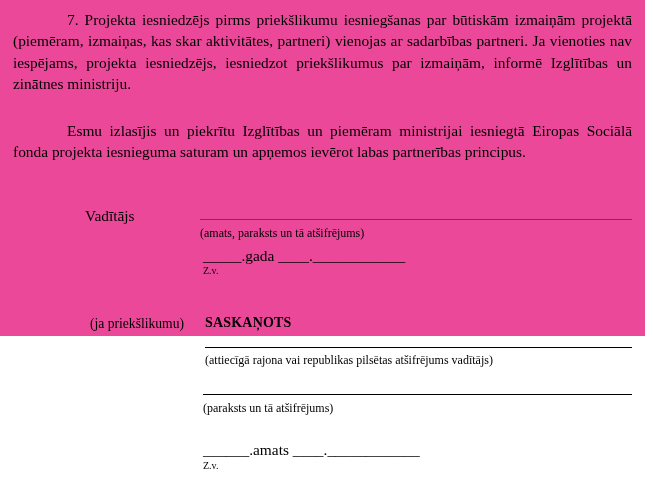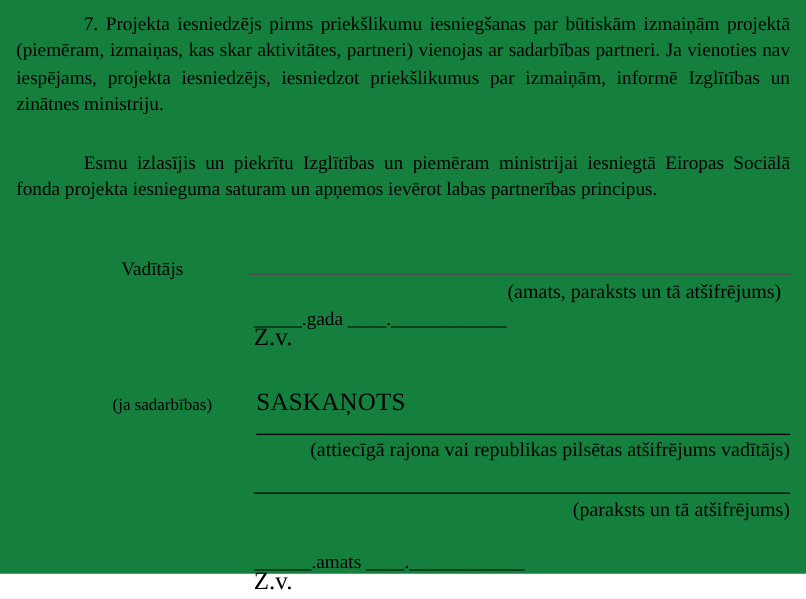--- a/index.html
+++ b/index.html
@@ -10,22 +10,22 @@
   body {
     width: 645px;
     height: 479px;
     font-family: "Liberation Serif", "DejaVu Serif", serif;
     color: #000000;
     overflow: hidden;
   }
   .page {
     position: relative;
     width: 645px;
-    height: 459px;
-    background: #15803d;
+    height: 336px;
+    background: #ec4899;
   }
 
   
   .para {
     position: absolute;
     left: 13px;
     width: 619px;
     text-align: justify;
     text-justify: inter-word;
     font-size: 15.4px;
@@ -33,59 +33,58 @@
     text-indent: 54px;
   }
   #para-1 { top: 9px; }
   #para-2 { top: 120px; }
 
   
   .label-role {
     position: absolute;
     font-size: 15.4px;
     line-height: 20px;
-    margin-left: 12px;
   }
   .caption {
     position: absolute;
-    font-size: 16px;
+    font-size: 12px;
     line-height: 17px;
-    text-align: right;
+    text-align: left;
   }
   .rule {
     position: absolute;
     height: 0;
     border-top: 1px solid #000000;
   }
   .rule-thin {
     position: absolute;
     height: 0;
     border-top: 1px solid #4a4a4a;
   }
   .dateline {
     position: absolute;
     font-size: 15.4px;
     line-height: 19px;
     white-space: pre;
   }
   .zv {
     position: absolute;
-    font-size: 20px;
+    font-size: 10px;
     line-height: 19px;
   }
   .note {
     position: absolute;
     font-size: 13.6px;
     line-height: 19px;
   }
   .heading-bold {
     position: absolute;
-    font-size: 20px;
+    font-size: 14px;
     line-height: 19px;
-    font-weight: normal;
+    font-weight: bold;
     letter-spacing: 0.2px;
   }
 
   
   #role-vaditajs      { left: 85px;  top: 206px; }
   #rule-vaditajs      { left: 200px; top: 219px; width: 432px; }
   #cap-amats          { left: 200px; top: 225px; width: 425px; }
   #dateline-1         { left: 203px; top: 246px; font-family: Liberation Serif, serif; }
   #zv-1               { left: 203px; top: 261px; }
 
@@ -111,21 +110,21 @@
   <div class="label-role" id="role-vaditajs">Vadītājs</div>
 
   <div class="rule-thin" id="rule-vaditajs"></div>
 
   <div class="caption" id="cap-amats">(amats, paraksts un tā atšifrējums)</div>
 
   <div class="dateline" id="dateline-1">_____.gada ____.____________</div>
 
   <div class="zv" id="zv-1">Z.v.</div>
 
-  <div class="note" id="note-ja-attiecinams">(ja sadarbības)</div>
+  <div class="note" id="note-ja-attiecinams">(ja priekšlikumu)</div>
 
   <div class="heading-bold" id="saskanots">SASKAŅOTS</div>
 
   <div class="rule" id="rule-saskanots"></div>
 
   <div class="caption" id="cap-attieciga">(attiecīgā rajona vai republikas pilsētas atšifrējums vadītājs)</div>
 
   <div class="rule" id="rule-paraksts"></div>
 
   <div class="caption" id="cap-paraksts">(paraksts un tā atšifrējums)</div>

